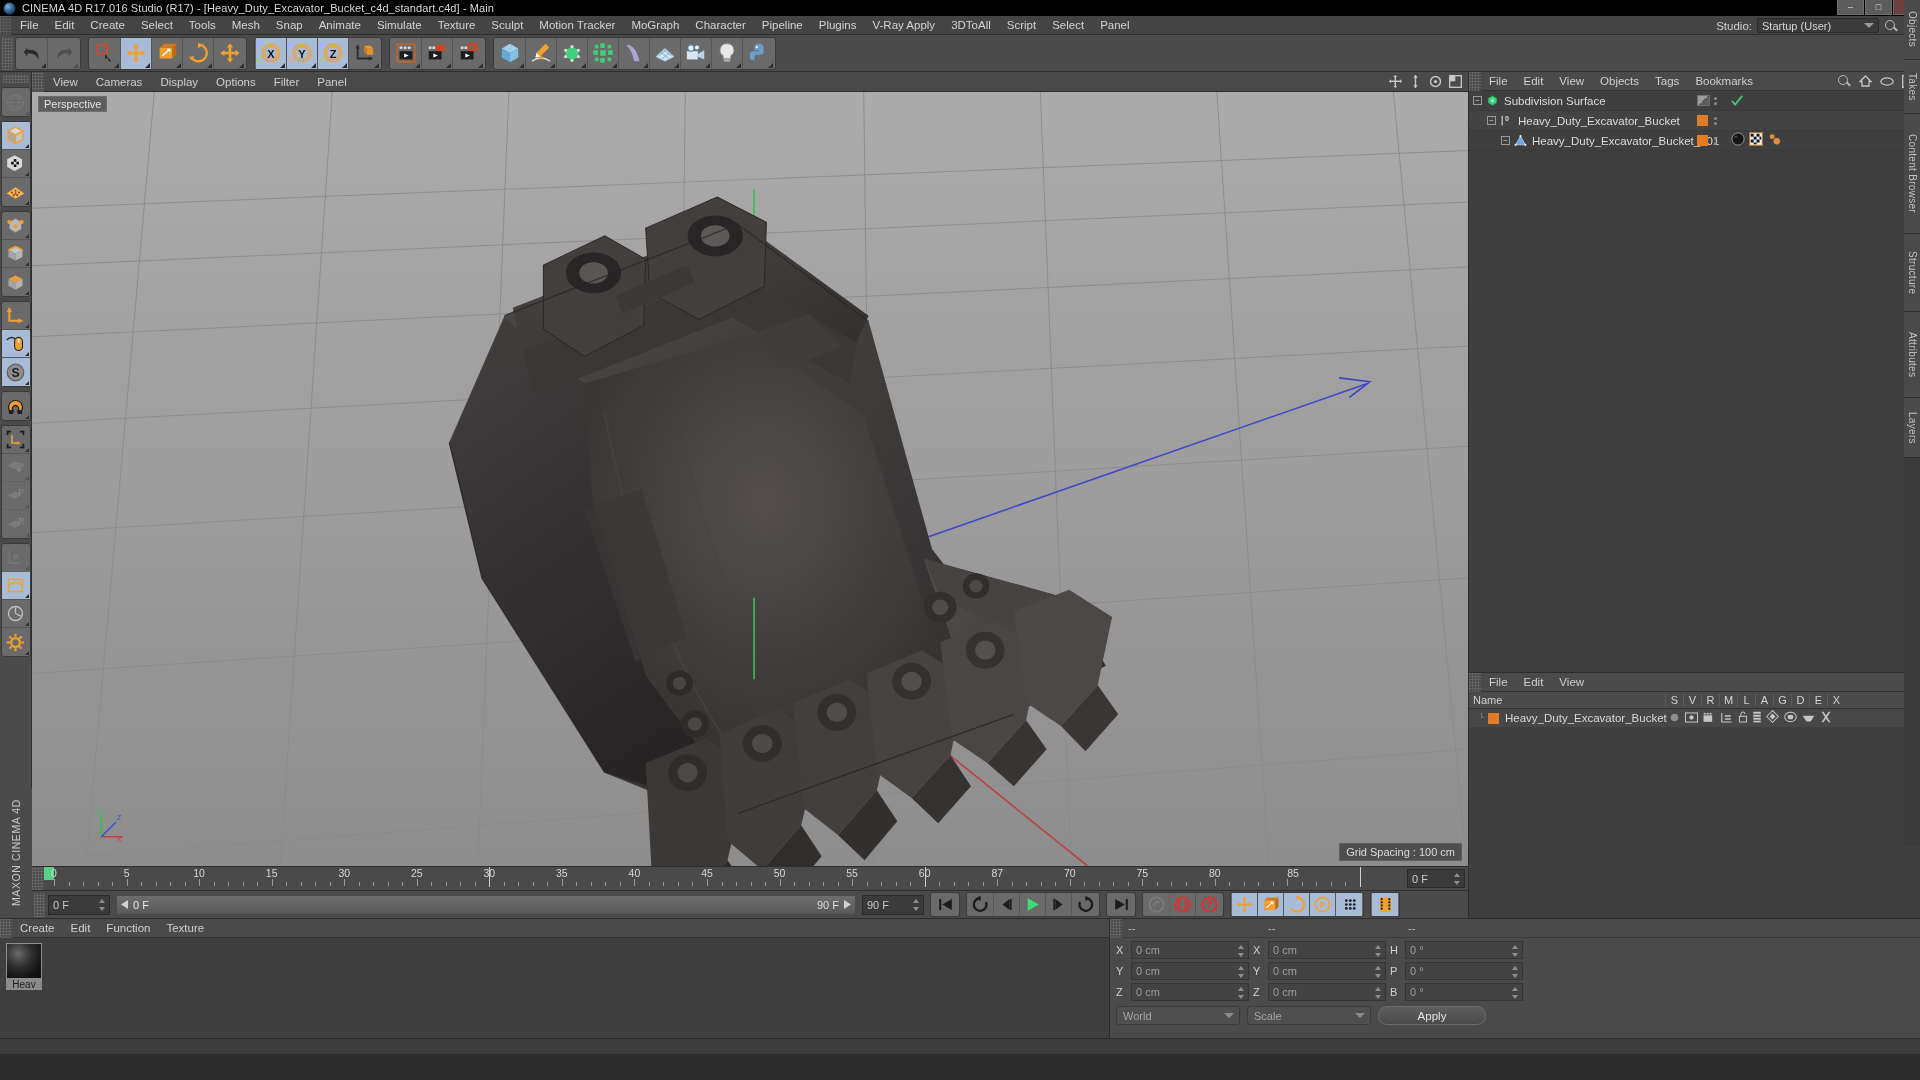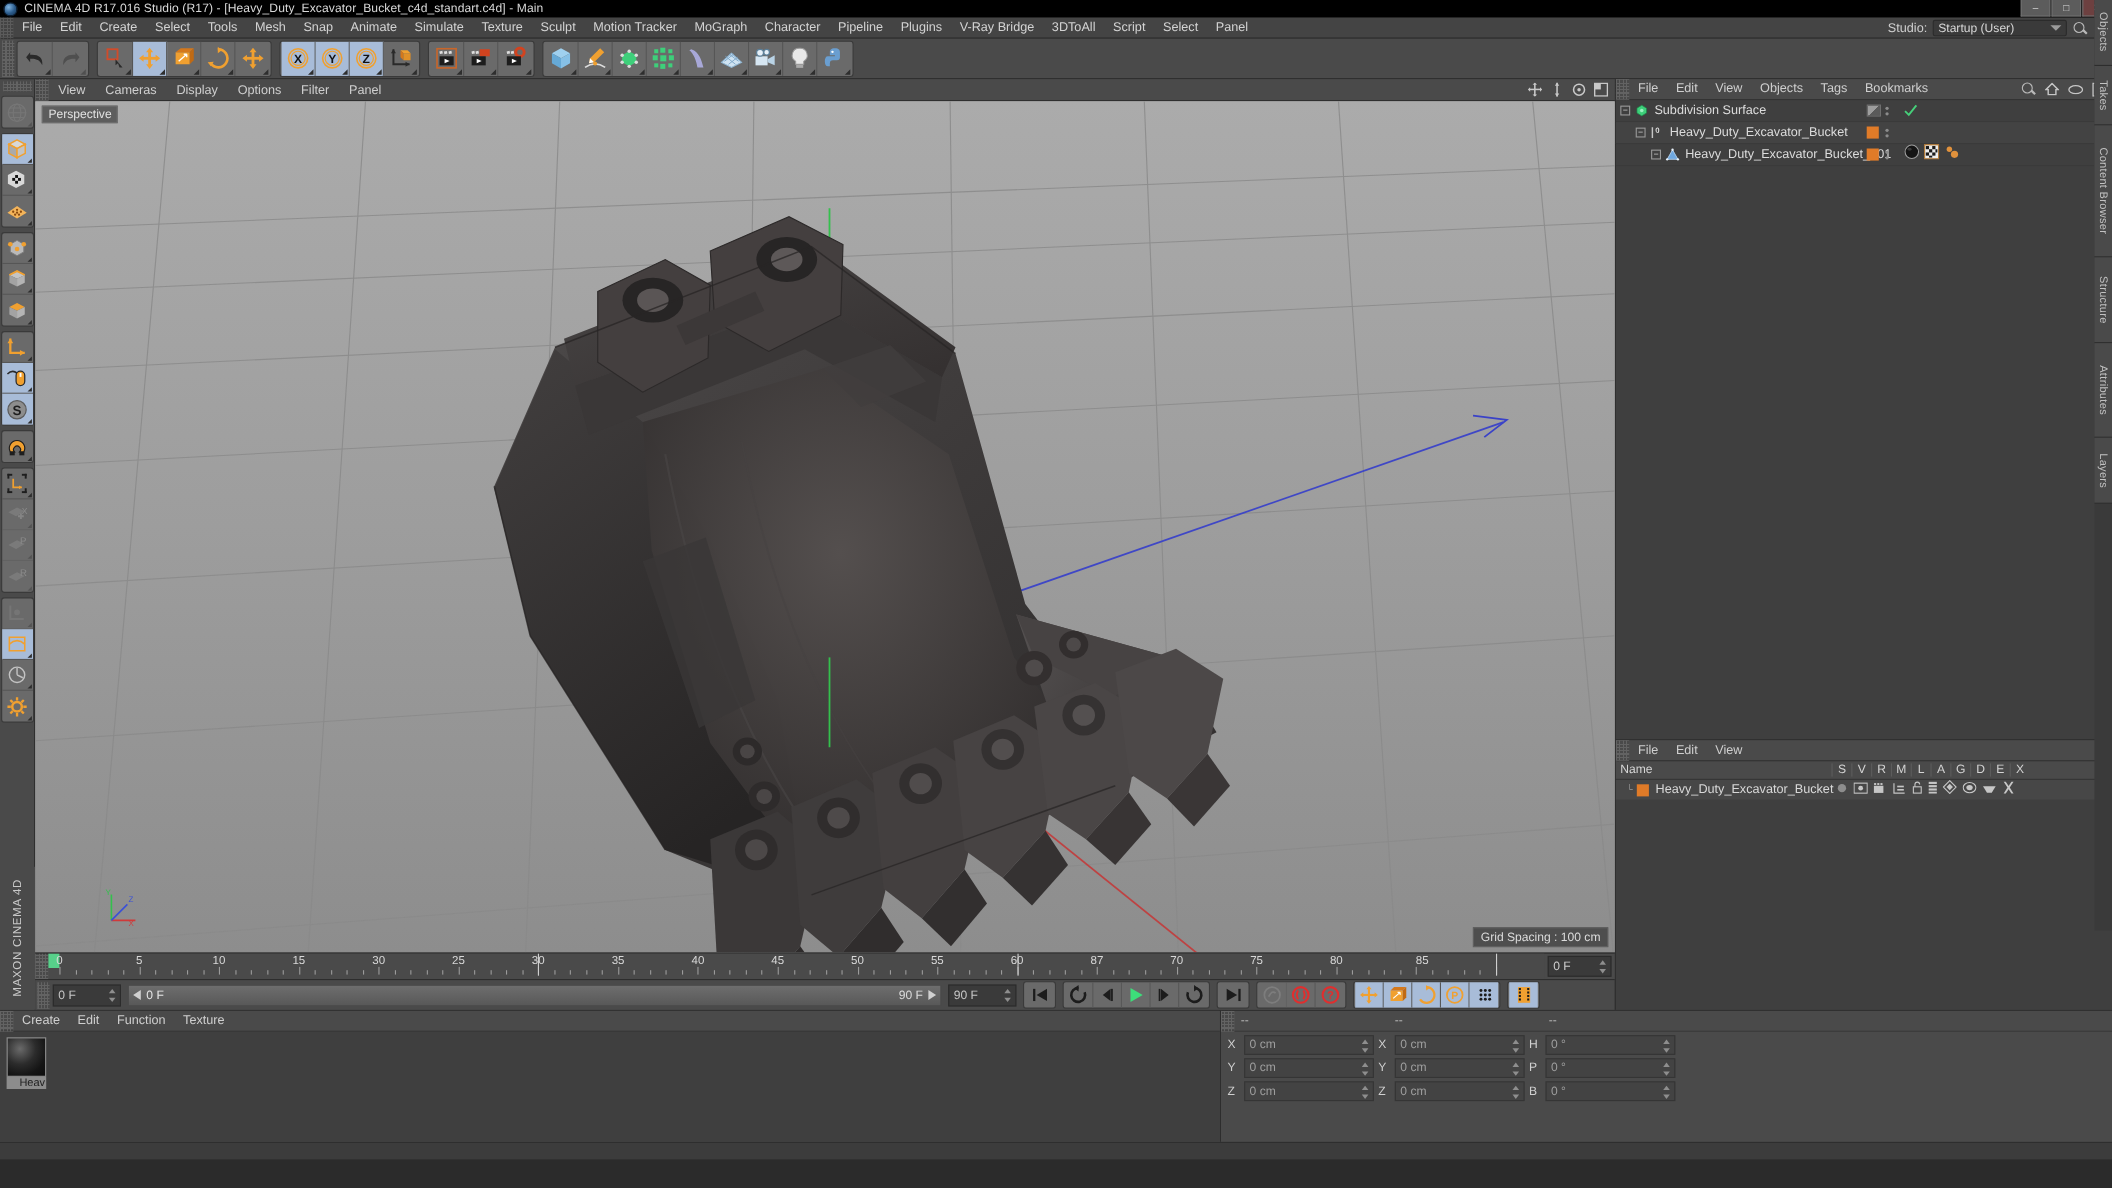--- a/index.html
+++ b/index.html
@@ -147,21 +147,21 @@
     repeating-linear-gradient(0deg,#8a8a8a 0 1px,transparent 1px 3px),
     repeating-linear-gradient(90deg,#8a8a8a 0 1px,transparent 1px 3px);
     opacity:.4; flex:none; }
   .panelhead .mi { color:#cfcfcf; font-size:11.5px; padding:0 8px; line-height:19px; }
   .matbody { flex:1; background:#3f3f3f; padding:5px 6px; }
   .matitem { width:36px; }
   .matsphere { width:36px; height:36px;
     background:
       radial-gradient(circle at 33% 28%, #6a6a6a 0%, #2c2c2c 42%, #151515 72%, #0c0c0c 100%);
     border:1px solid #8d8d8d; }
-  .matname { background:#8c8c8c; color:#1c1c1c; font-size:10px; text-align:right;
+  .matname { background:#8c8c8c; color:#1c1c1c; font-size:10px; text-align:center;
     padding:0 1px; width:36px; overflow:hidden; white-space:nowrap; }
 
   
   .coordmgr { flex:1; background:#4a4a4a; display:flex; flex-direction:column; }
   .coordhead { height:19px; display:flex; align-items:center; border-bottom:1px solid #3a3a3a; }
   .coordhead .cgrip { width:12px; height:19px; background:
     repeating-linear-gradient(0deg,#8a8a8a 0 1px,transparent 1px 3px),
     repeating-linear-gradient(90deg,#8a8a8a 0 1px,transparent 1px 3px);
     opacity:.4; flex:none; }
   .coordhead .ch { color:#b9b9b9; font-size:11px; width:140px; text-align:left; padding-left:6px;}
@@ -254,21 +254,21 @@
       <div class="mi">Snap</div>
       <div class="mi">Animate</div>
       <div class="mi">Simulate</div>
       <div class="mi">Texture</div>
       <div class="mi">Sculpt</div>
       <div class="mi">Motion Tracker</div>
       <div class="mi">MoGraph</div>
       <div class="mi">Character</div>
       <div class="mi">Pipeline</div>
       <div class="mi">Plugins</div>
-      <div class="mi">V-Ray Bridge</div>
+      <div class="mi">V-Ray Apply</div>
       <div class="mi">3DToAll</div>
       <div class="mi">Script</div>
       <div class="mi">Select</div>
       <div class="mi">Panel</div>
     </div>
   <div class="layoutbox">
     <span class="llabel">Studio:</span>
     <div class="layoutsel">
       <span>Startup (User)</span>
       <i class="arrow"></i>
@@ -1441,16 +1441,27 @@
         </div>
         <div class="crow">
           <span class="clab">Z</span>
           <span class="cfield">0 cm<i class="spin"></i></span>
           <span class="clab">Z</span>
           <span class="cfield">0 cm<i class="spin"></i></span>
           <span class="clab">B</span>
           <span class="cfield">0 °<i class="spin"></i></span>
         </div>
       </div>
+    <div class="cbtns">
+      <div class="csel">
+        <span>World</span>
+        <i class="arrow"></i>
+      </div>
+      <div class="csel">
+        <span>Scale</span>
+        <i class="arrow"></i>
+      </div>
+      <div class="capply">Apply</div>
+    </div>
   </div>
 </div>
 
 <div class="statusbar"></div>
 
 </body></html>

